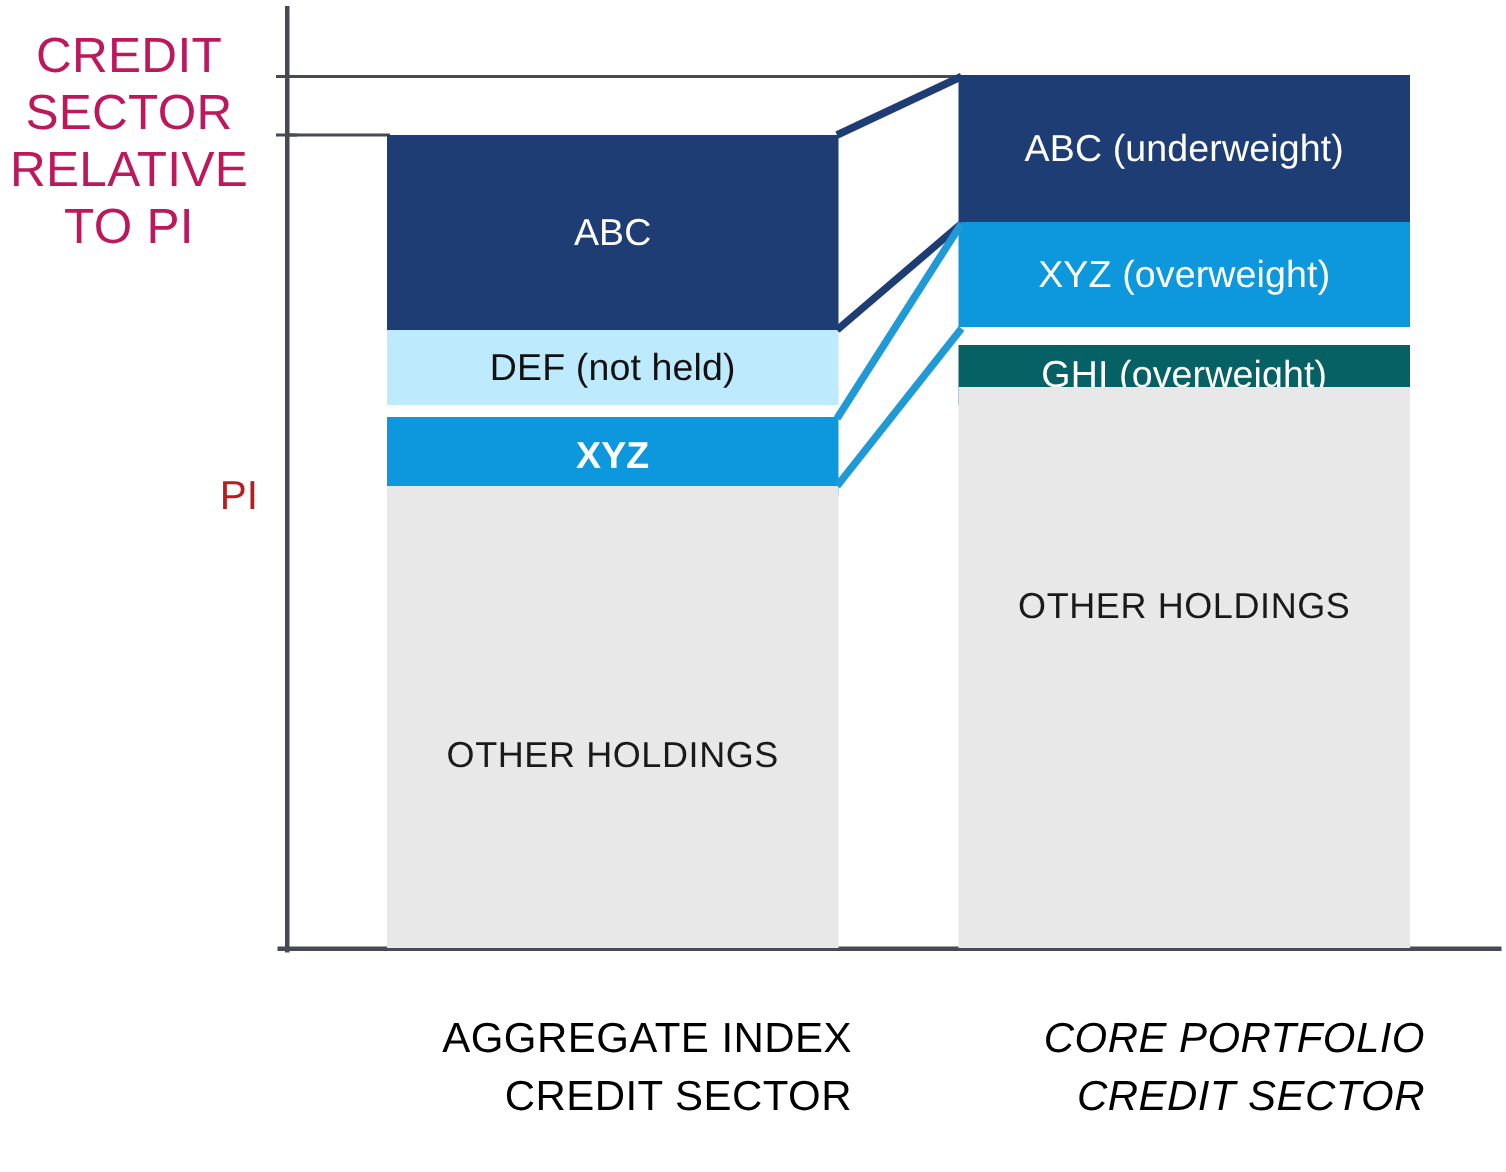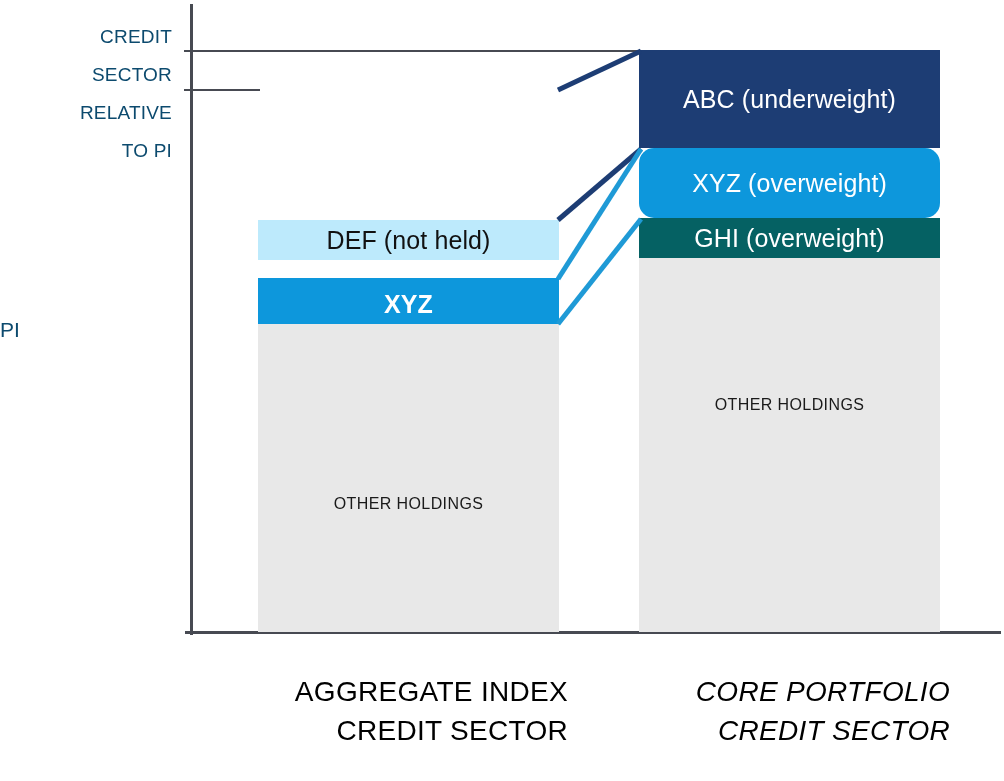--- a/index.html
+++ b/index.html
@@ -49,54 +49,55 @@
     height: 2px;
     background: #474a52;
   }
 
   
   .axis-label-top {
     position: absolute;
     left: 0px;
     top: 18px;
     width: 172px;
-    text-align: right;
-    font-size: 19px;
+    text-align: center;
+    font-size: 33px;
     line-height: 38px;
     letter-spacing: 0.2px;
-    color: #0c4a6e;
+    color: #be185d;
     white-space: pre-line;
   }
   .axis-label-pi {
     position: absolute;
     left: 0px;
     top: 314px;
     width: 172px;
-    font-size: 21px;
+    text-align: right;
+    font-size: 27px;
     line-height: 32px;
-    color: #0c4a6e;
+    color: #b91c1c;
   }
 
   
   .bar-seg {
     position: absolute;
     display: flex;
     align-items: center;
     justify-content: center;
     box-sizing: border-box;
     font-size: 25px;
     letter-spacing: 0.1px;
   }
   .seg-label {
     display: block;
     text-align: center;
     white-space: nowrap;
   }
   .seg-label.grey-label {
-    font-size: 16px;
+    font-size: 24px;
     letter-spacing: 0.4px;
   }
 
   
   .cat-label {
     position: absolute;
     top: 672px;
     text-align: right;
     font-size: 28px;
     line-height: 39px;
@@ -118,42 +119,45 @@
 
   <div class="tick-line" style="left:192px; top:89px; width:68px;"></div>
   <div class="tick-stub" style="top:89px;"></div>
 
   <div class="axis-label-top">CREDIT
 SECTOR
 RELATIVE
 TO PI</div>
   <div class="axis-label-pi">PI</div>
 
+  <div class="bar-seg" style="left:258px; top:90px; width:301px; height:130px; background:#1d3d74; color:#ffffff;">
+    <span class="seg-label">ABC</span>
+  </div>
 
-  <div class="bar-seg" style="left:258px; top:220px; width:301px; height:40px; background:#bdeafc; color:#111111;">
+  <div class="bar-seg" style="left:258px; top:220px; width:301px; height:50px; background:#bdeafc; color:#111111;">
     <span class="seg-label">DEF (not held)</span>
   </div>
 
   <div class="bar-seg" style="left:258px; top:278px; width:301px; height:52px; background:#0d97dc; color:#ffffff;font-weight:bold;">
     <span class="seg-label">XYZ</span>
   </div>
 
   <div class="bar-seg" style="left:258px; top:324px; width:301px; height:308px; background:#e8e8e8; color:#1a1a1a;">
     <span class="seg-label grey-label" style="position:relative; top:26px;">OTHER HOLDINGS</span>
   </div>
 
   <div class="bar-seg" style="left:639px; top:50px; width:301px; height:98px; background:#1d3d74; color:#ffffff;">
     <span class="seg-label">ABC (underweight)</span>
   </div>
 
-  <div class="bar-seg" style="left:639px; top:148px; width:301px; height:70px; background:#0d97dc; color:#ffffff;border-radius:15px;">
+  <div class="bar-seg" style="left:639px; top:148px; width:301px; height:70px; background:#0d97dc; color:#ffffff;">
     <span class="seg-label">XYZ (overweight)</span>
   </div>
 
-  <div class="bar-seg" style="left:639px; top:218px; width:301px; height:40px; background:#056163; color:#ffffff;">
+  <div class="bar-seg" style="left:639px; top:230px; width:301px; height:40px; background:#056163; color:#ffffff;">
     <span class="seg-label">GHI (overweight)</span>
   </div>
 
   <div class="bar-seg" style="left:639px; top:258px; width:301px; height:374px; background:#e8e8e8; color:#1a1a1a;">
     <span class="seg-label grey-label" style="position:relative; top:-40px;">OTHER HOLDINGS</span>
   </div>
 
   <svg width="1004" height="781" style="position:absolute; left:0; top:0; pointer-events:none;">
 
     <line x1="558" y1="90" x2="641" y2="51" stroke="#1d3d74" stroke-width="5"></line>

